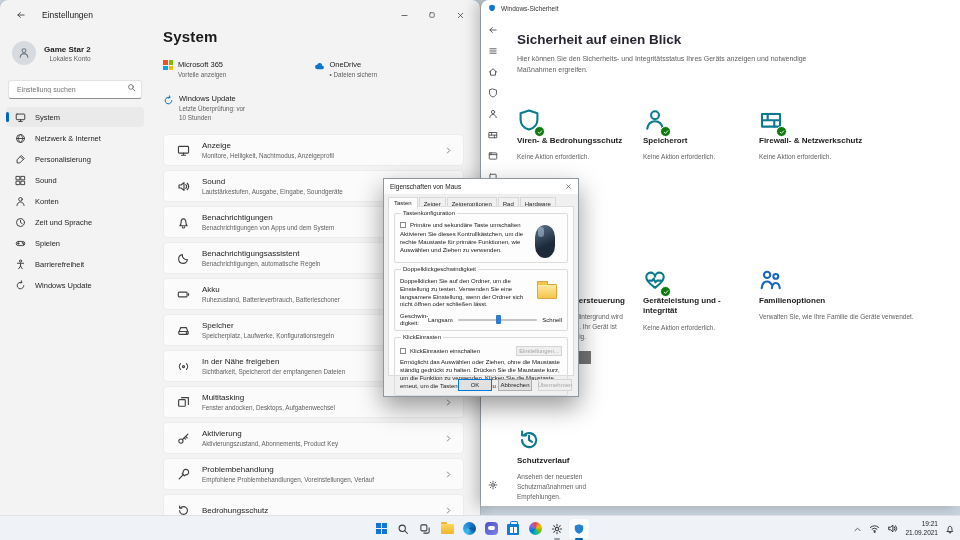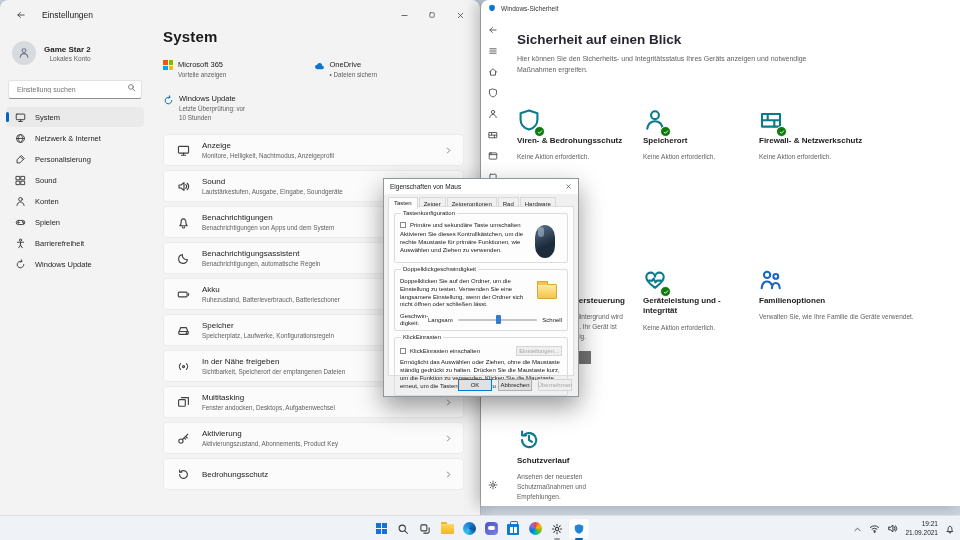--- a/index.html
+++ b/index.html
@@ -256,20 +256,29 @@
               <svg viewBox="0 0 16 16" xmlns="http://www.w3.org/2000/svg">
                 <circle cx="8" cy="4.8" r="2.6"></circle>
                 <path d="M2.8 13.8c.6-3.4 2.6-5 5.2-5s4.6 1.6 5.2 5"></path>
               </svg>
             </span>
             <span>Konten</span>
           </div>
         <div class="nav-item">
             <span class="icon i11">
               <svg viewBox="0 0 16 16" xmlns="http://www.w3.org/2000/svg">
+                <circle cx="8" cy="8" r="5.8"></circle>
+                <path d="M8 4.6V8l2.4 1.6"></path>
+              </svg>
+            </span>
+            <span>Zeit und Sprache</span>
+          </div>
+        <div class="nav-item">
+            <span class="icon i11">
+              <svg viewBox="0 0 16 16" xmlns="http://www.w3.org/2000/svg">
                 <rect x="1.8" y="5" width="12.4" height="6" rx="3"></rect>
                 <path d="M5 6.8v2.4M3.8 8h2.4"></path>
                 <circle cx="10.8" cy="7.2" r=".5"></circle>
                 <circle cx="12.2" cy="8.8" r=".5"></circle>
               </svg>
             </span>
             <span>Spielen</span>
           </div>
         <div class="nav-item">
             <span class="icon i11">
@@ -474,20 +483,37 @@
         <div class="s-item">
             <span class="icon i13 s-icon">
               <svg viewBox="0 0 16 16" xmlns="http://www.w3.org/2000/svg">
                 <circle cx="4.8" cy="11.2" r="2.6"></circle>
                 <path d="M6.8 9.2 13.4 2.6M10.6 5.4l2 2M8.8 7.2l1.6 1.6"></path>
               </svg>
             </span>
             <span class="s-text">
               <span class="s-title">Aktivierung</span>
               <span class="s-sub">Aktivierungszustand, Abonnements, Product Key</span>
+            </span>
+            <span class="icon i9 chev">
+              <svg viewBox="0 0 16 16" xmlns="http://www.w3.org/2000/svg">
+                <path d="M6 3.6 10.4 8 6 12.4"></path>
+              </svg>
+            </span>
+          </div>
+        <div class="s-item">
+            <span class="icon i13 s-icon">
+              <svg viewBox="0 0 16 16" xmlns="http://www.w3.org/2000/svg">
+                <path d="M2.6 13.4 8 8"></path>
+                <path d="M10.4 8.4a3.4 3.4 0 1 0-2.8-2.8l-1.2 1.2 2.8 2.8z"></path>
+              </svg>
+            </span>
+            <span class="s-text">
+              <span class="s-title">Problembehandlung</span>
+              <span class="s-sub">Empfohlene Problembehandlungen, Voreinstellungen, Verlauf</span>
             </span>
             <span class="icon i9 chev">
               <svg viewBox="0 0 16 16" xmlns="http://www.w3.org/2000/svg">
                 <path d="M6 3.6 10.4 8 6 12.4"></path>
               </svg>
             </span>
           </div>
         <div class="s-item">
             <span class="icon i13 s-icon">
               <svg viewBox="0 0 16 16" xmlns="http://www.w3.org/2000/svg">

